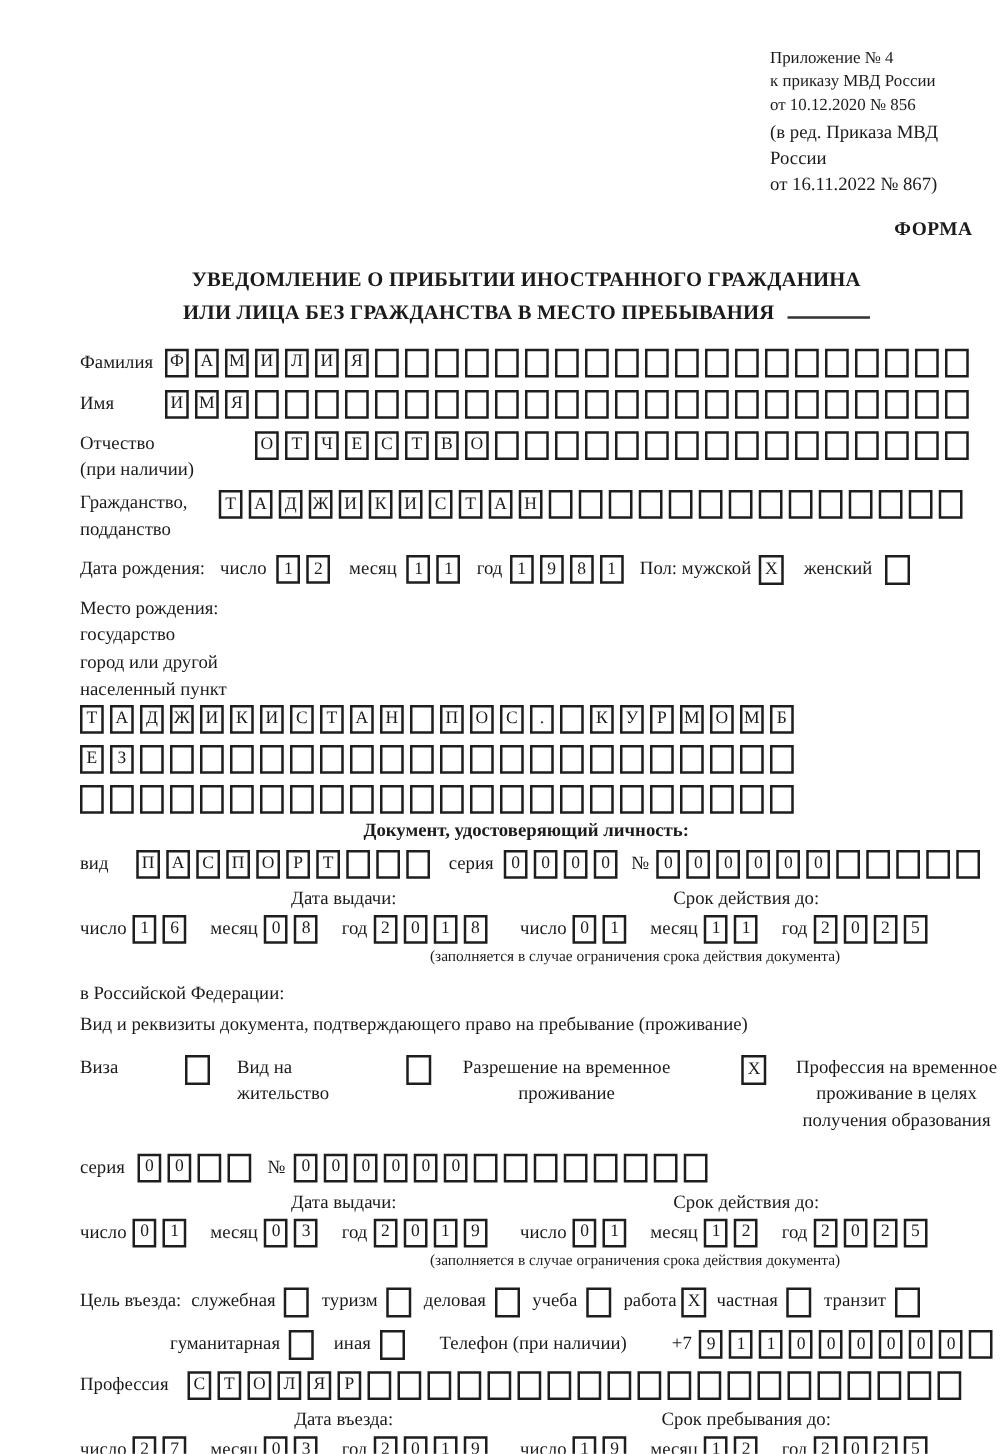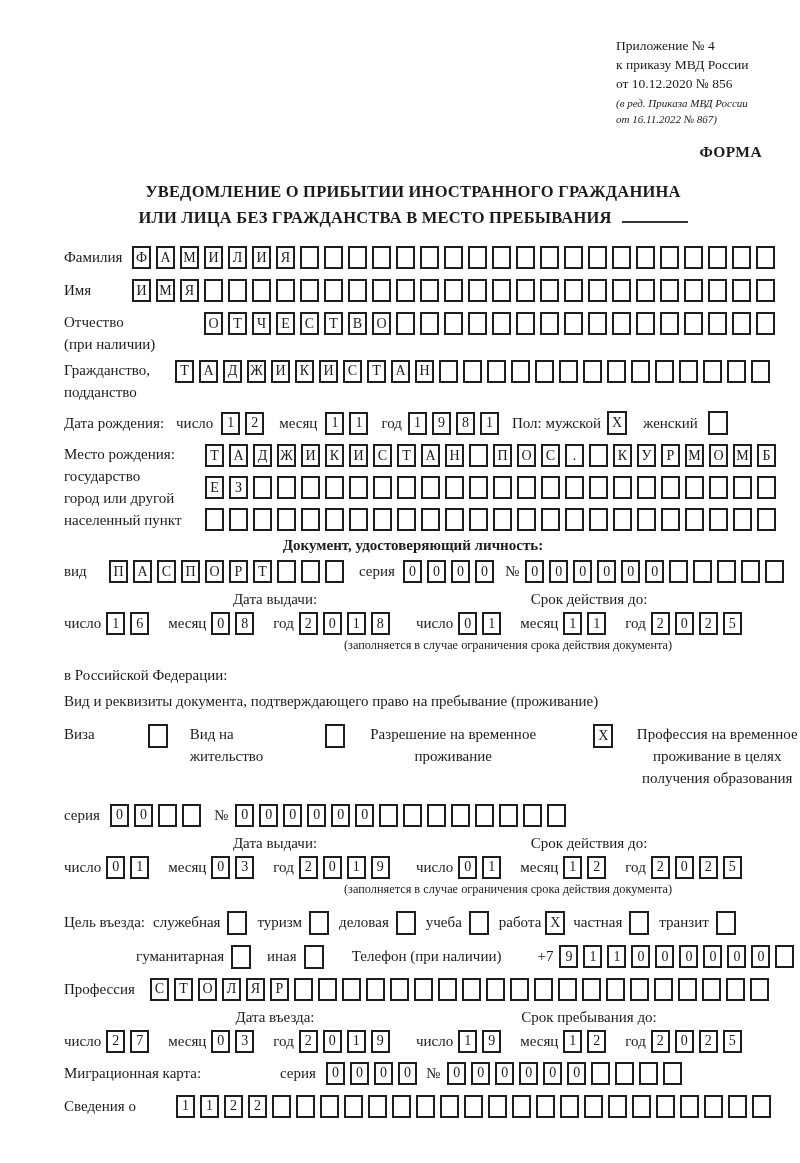--- a/index.html
+++ b/index.html
@@ -1,24 +1,24 @@
 <!DOCTYPE html>
 <html><head>
 <meta charset="utf-8">
 <style>
   html,body{margin:0;padding:0;}
   body{
     width:800px;height:1163px;overflow:hidden;background:#ffffff;color:#1b1b1b;
     font-family:"Liberation Serif","DejaVu Serif",serif;
   }
-  .page{box-sizing:border-box;width:800px;height:1163px;padding:36px 38px 0 64px;}
+  .page{box-sizing:border-box;width:800px;height:1163px;padding:36px 22px 0 64px;}
 
   
   .hdr{margin-left:552px;font-size:13.5px;line-height:1.42;}
-  .hdr .amend{font-size:11px;margin-top:3px;line-height:1.4;font-style:italic;}
+  .hdr .amend{font-size:15px;margin-top:3px;line-height:1.4;}
   .forma{text-align:right;font-weight:bold;font-size:15.5px;margin-top:16px;letter-spacing:.4px;}
 
   
   .title{text-align:center;font-weight:bold;font-size:16.5px;line-height:1.55;margin-top:18px;letter-spacing:.2px;}
   .title .uline{display:inline-block;width:66px;border-bottom:2px solid #333;margin-left:10px;}
   .sec1{font-weight:bold;font-size:14.8px;margin-top:24px;letter-spacing:.2px;}
 
   
   .row{display:flex;align-items:center;margin-top:10px;font-size:15px;}
   .row.top{align-items:flex-start;}
@@ -240,21 +240,21 @@
     <span class="lbl" style="margin-right:6px;">Пол: мужской</span>
     <span class="cells cbx" style="margin-right:16px;">
         <span class="cell">X</span>
       </span>
     <span class="lbl" style="margin-right:10px;">женский</span>
     <span class="cells cbx">
         <span class="cell"></span>
       </span>
   </div>
 
-  <div class="row top" style="margin-top:9px;">
+  <div class="row top" style="margin-top:9px;flex-direction:column;">
     <span class="lbl lbl2" style="width:141px;">
       <div>Место рождения:</div>
       <div>государство</div>
       <div>город или другой</div>
       <div>населенный пункт</div>
     </span>
     <span style="display:flex;flex-direction:column;row-gap:9px;">
       <span class="cells">
           <span class="cell">Т</span>
           <span class="cell">А</span>

